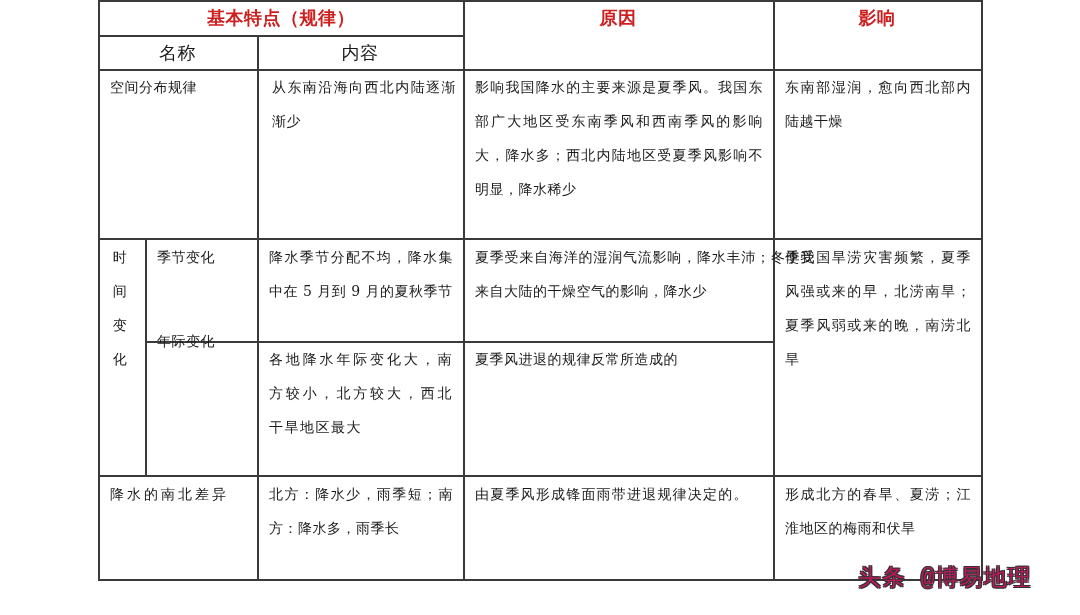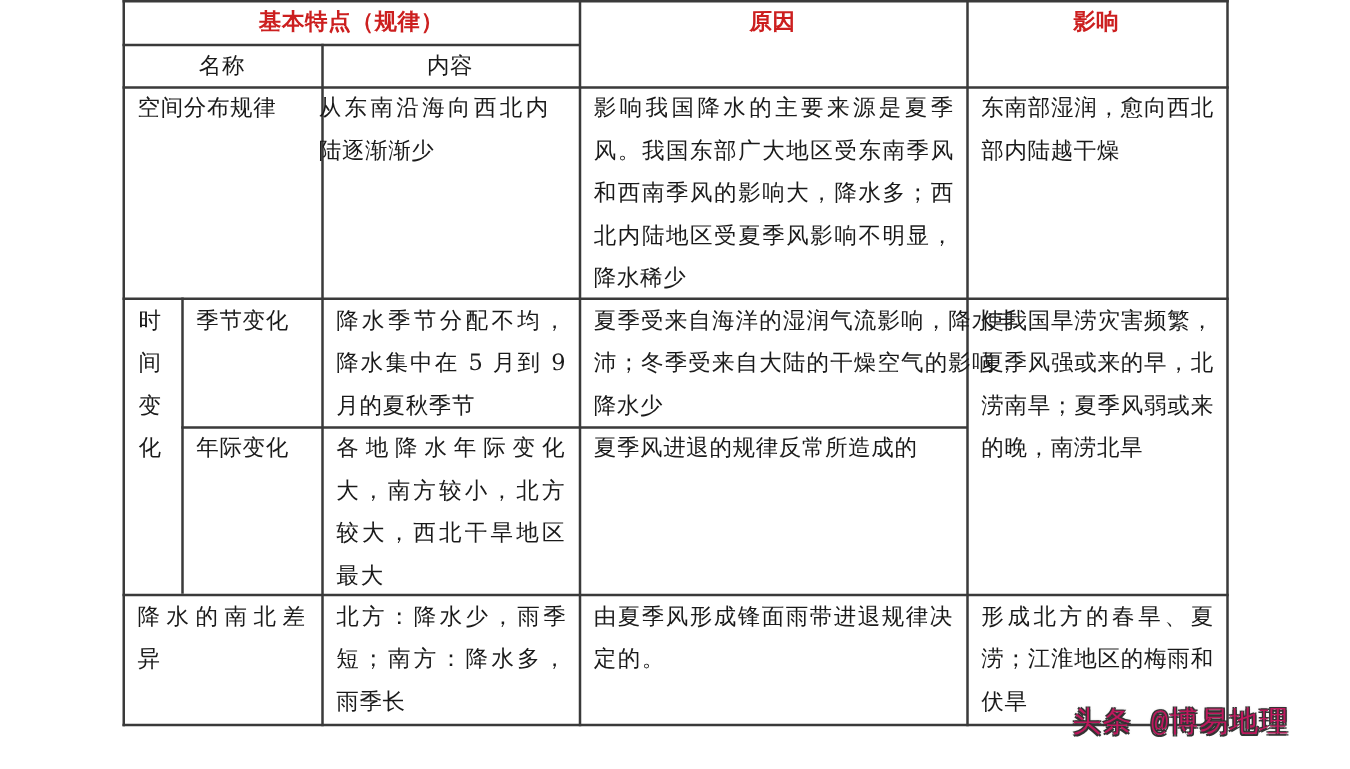--- a/index.html
+++ b/index.html
@@ -11,21 +11,21 @@
       width: 1080px;
       height: 615px;
       position: relative;
       overflow: hidden;
       font-family: "DejaVu Serif", "Liberation Serif", serif;
       color: #1a1a1a;
     }
     .cell {
       position: absolute;
       box-sizing: border-box;
-      font-size: 18px;
+      font-size: 14px;
       line-height: 34px;
       padding: 0 10px;
       letter-spacing: 0.5px;
     }
     .hline, .vline {
       position: absolute;
       background: #3a3a3a;
     }
     .hline { height: 1.5px; }
     .vline { width: 1.5px; }
@@ -85,36 +85,36 @@
   <div class="vline" style="left:773px; top:0px; height:581px;"></div>
   <div class="vline" style="left:981px; top:0px; height:581px;"></div>
 
   <div class="cell hdr" style="left:98px; top:1px; width:366px;border-radius:11px;">基本特点（规律）</div>
   <div class="cell sub" style="left:98px; top:36px; width:159px;">名称</div>
   <div class="cell sub" style="left:257px; top:36px; width:206px;">内容</div>
   <div class="cell hdr" style="left:463px; top:1px; width:310px;">原因</div>
   <div class="cell hdr" style="left:773px; top:1px; width:208px;">影响</div>
 
   <div class="cell" style="left:100px; top:70px; width:157px;">空间分布规律</div>
-  <div class="cell justify" style="left:245px; top:70px; width:204px;">从东南沿海向西北内陆逐渐渐少</div>
+  <div class="cell justify" style="left:262px; top:70px; width:204px;">从东南沿海向西北内陆逐渐渐少</div>
   <div class="cell justify" style="left:465px; top:70px; width:308px;">影响我国降水的主要来源是夏季风。我国东部广大地区受东南季风和西南季风的影响大，降水多；西北内陆地区受夏季风影响不明显，降水稀少</div>
   <div class="cell justify" style="left:775px; top:70px; width:206px;">东南部湿润，愈向西北部内陆越干燥</div>
 
   <div class="cell vertical" style="left:110px; top:240px;">
     <div>时</div>
     <div>间</div>
     <div>变</div>
     <div>化</div>
   </div>
 
   <div class="cell" style="left:147px; top:240px; width:110px;">季节变化</div>
   <div class="cell justify" style="left:259px; top:240px; width:204px;">降水季节分配不均，降水集中在 5 月到 9 月的夏秋季节</div>
   <div class="cell justify" style="left:465px; top:240px; width:360px;">夏季受来自海洋的湿润气流影响，降水丰沛；冬季受来自大陆的干燥空气的影响，降水少</div>
 
-  <div class="cell" style="left:147px; top:342px; width:110px;">年际变化</div>
+  <div class="cell" style="left:147px; top:324px; width:110px;">年际变化</div>
   <div class="cell justify" style="left:259px; top:342px; width:204px; letter-spacing:1.5px;">各地降水年际变化大，南方较小，北方较大，西北干旱地区最大</div>
   <div class="cell justify" style="left:465px; top:342px; width:308px;">夏季风进退的规律反常所造成的</div>
 
   <div class="cell justify" style="left:775px; top:240px; width:206px;">使我国旱涝灾害频繁，夏季风强或来的早，北涝南旱；夏季风弱或来的晚，南涝北旱</div>
 
   <div class="cell justify" style="left:100px; top:477px; width:157px; letter-spacing:3px;">降水的南北差异</div>
   <div class="cell justify" style="left:259px; top:477px; width:204px;">北方：降水少，雨季短；南方：降水多，雨季长</div>
   <div class="cell justify" style="left:465px; top:477px; width:308px; letter-spacing:1.2px;">由夏季风形成锋面雨带进退规律决定的。</div>
   <div class="cell justify" style="left:775px; top:477px; width:206px;">形成北方的春旱、夏涝；江淮地区的梅雨和伏旱</div>
 </div>

